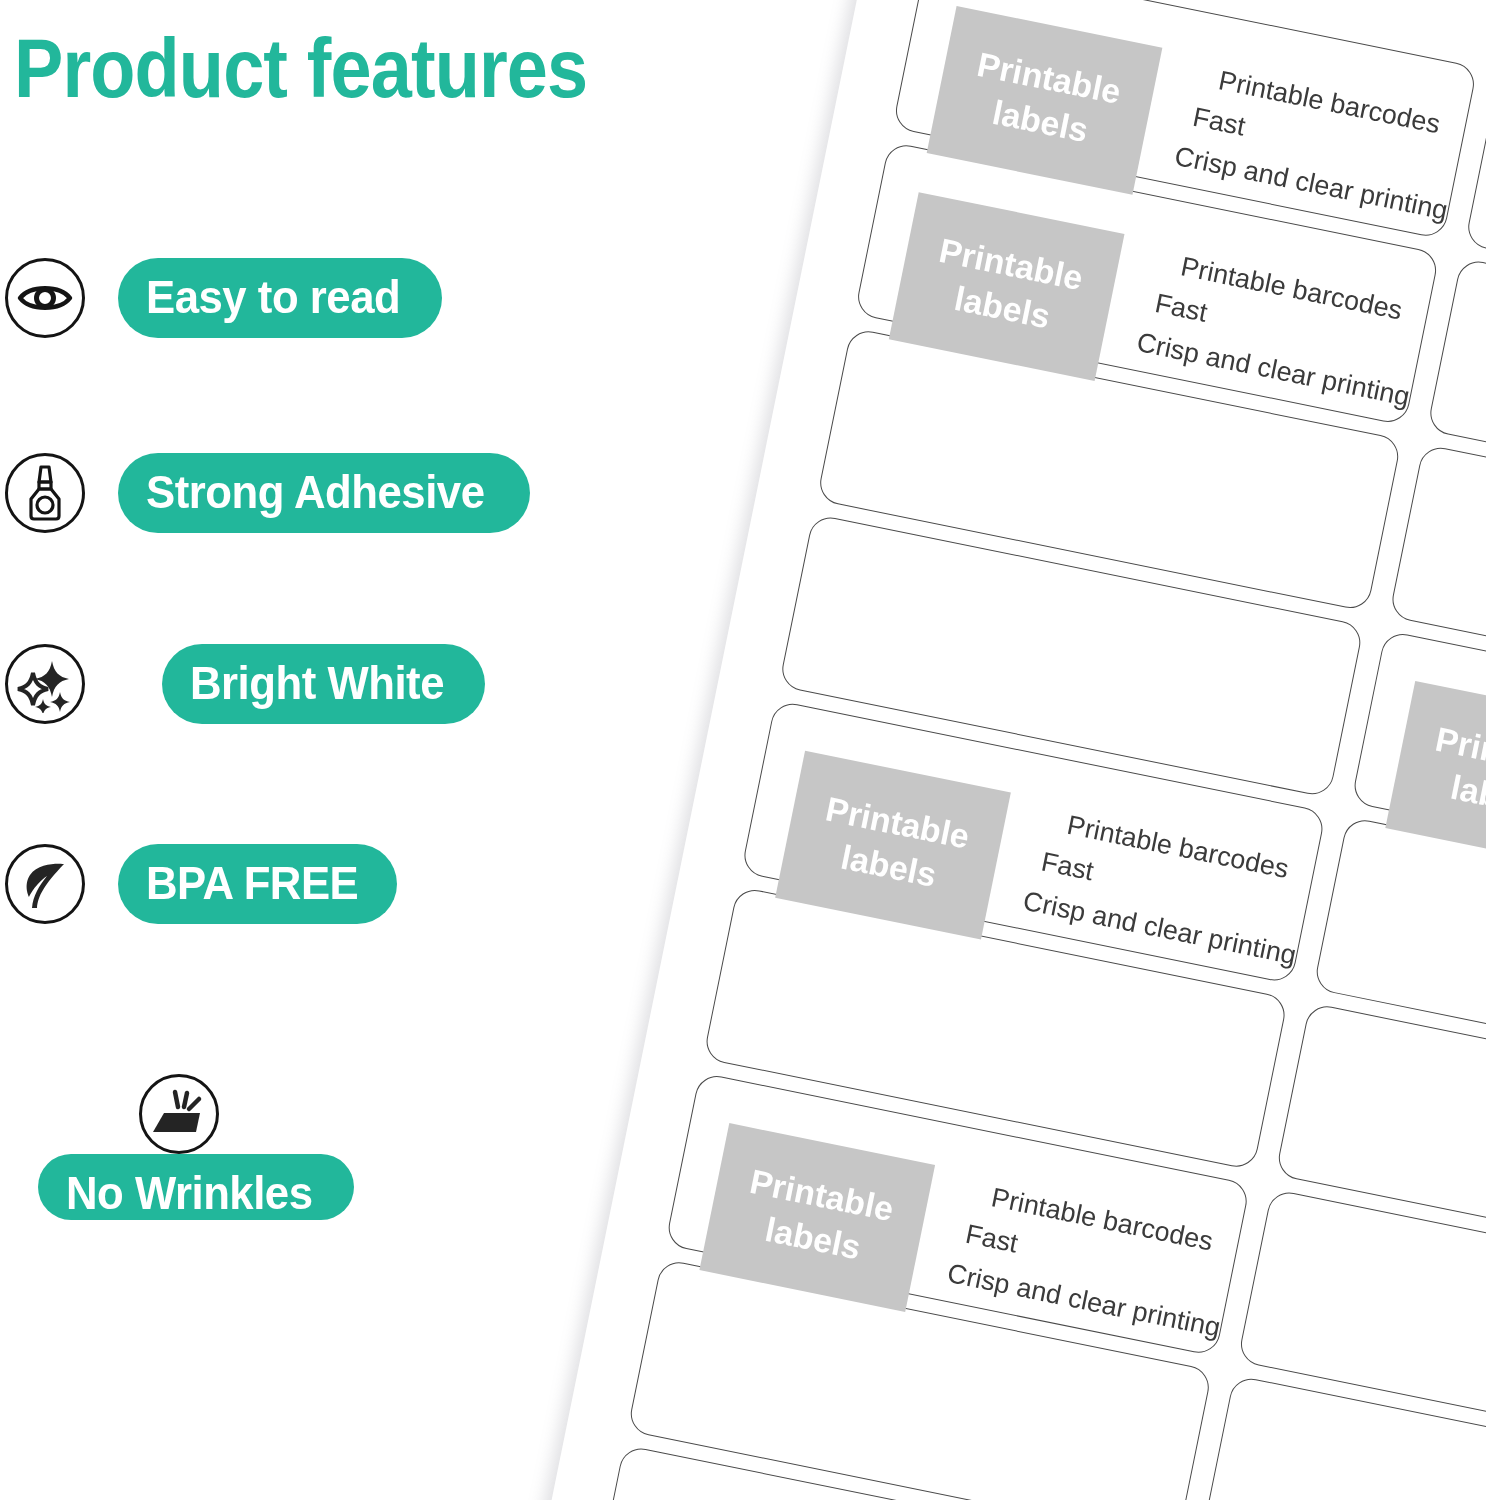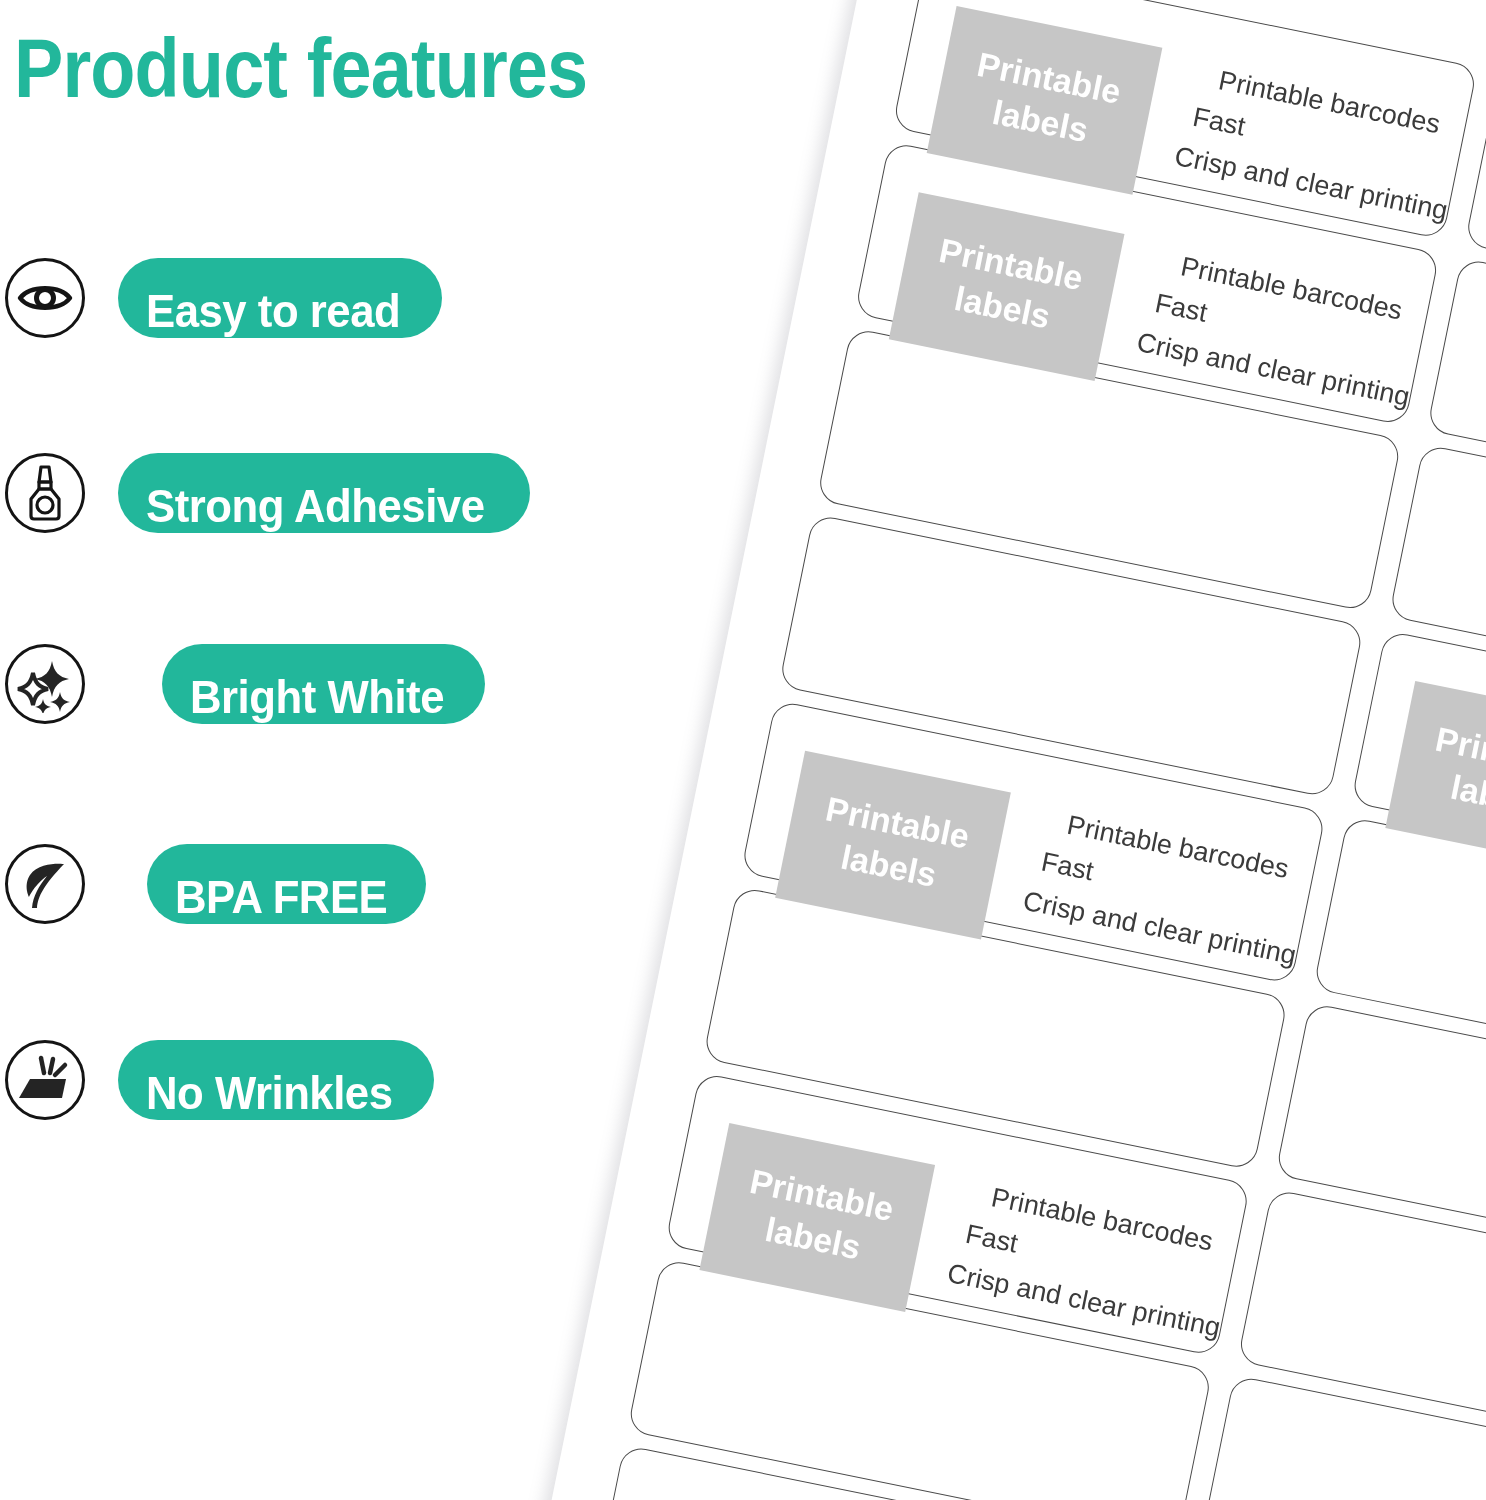--- a/index.html
+++ b/index.html
@@ -32,41 +32,41 @@
   .feature-row{
     position:absolute;
     left:5px;
     height:92px;
     display:flex;
     align-items:center;
   }
   .feature-row[data-row="0"]{top:252px;}
   .feature-row[data-row="1"]{top:447px;}
   .feature-row[data-row="2"]{top:638px;gap:44px;}
-  .feature-row[data-row="3"]{top:838px;gap:29px;}
-  .feature-row[data-row="4"]{top:1034px;}
+  .feature-row[data-row="3"]{top:838px;}
+  .feature-row[data-row="4"]{top:1074px;flex-direction:column;}
 
   .feat-icon{
     width:80px;height:80px;
     border:3px solid #141414;
     border-radius:50%;
     box-sizing:border-box;
     display:flex;align-items:center;justify-content:center;
     flex:0 0 auto;
     background:#fff;
   }
   .feat-icon svg{display:block;}
 
   .feat-pill{
     margin-left:33px;
     background:#22B79B;
     border-radius:42px;
     height:80px;
-    display:flex;align-items:flex-end;
-    padding:4px 28px 0 28px;
+    display:flex;align-items:flex-start;
+    padding:16px 28px 0 28px;
     box-sizing:border-box;
   }
   .feat-label{
     color:#ffffff;
     font-size:46px;
     font-weight:bold;
     letter-spacing:-0.5px;
     white-space:nowrap;
     transform:scaleX(0.95);
     transform-origin:left center;

